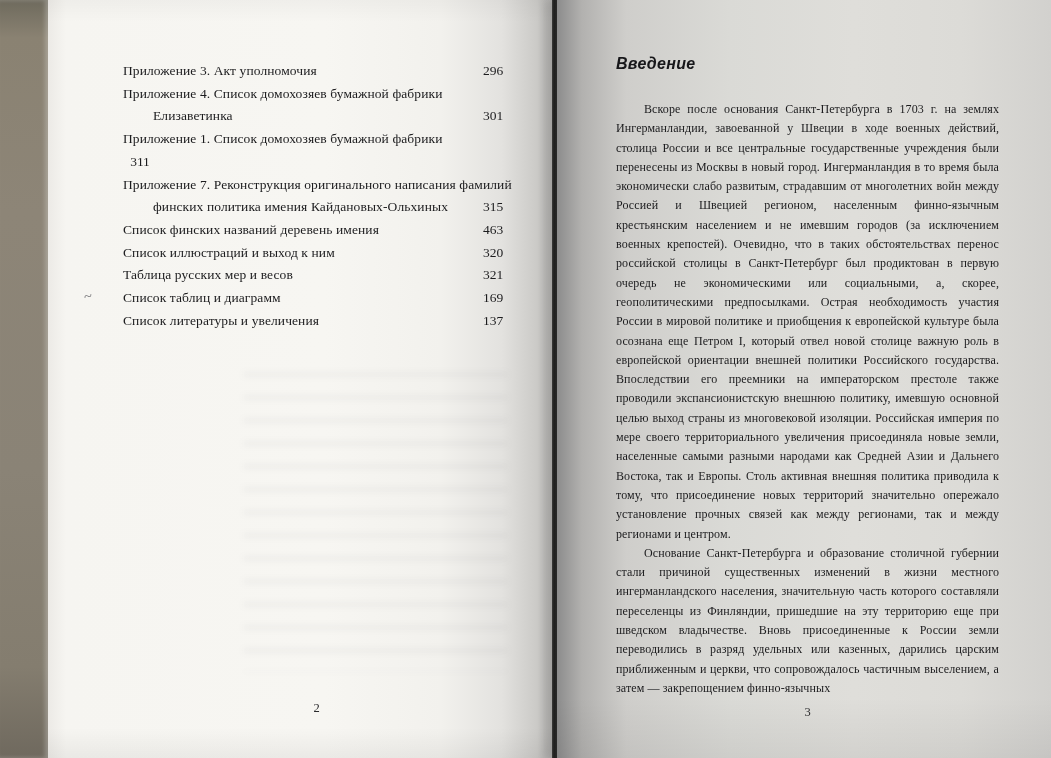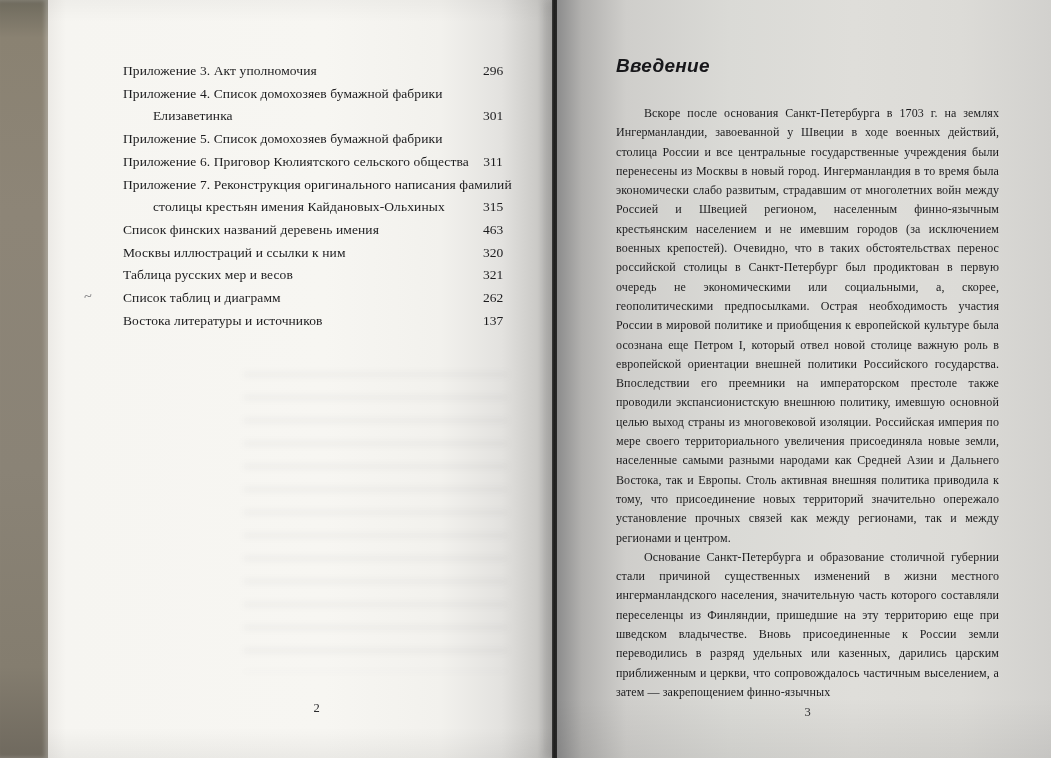--- a/index.html
+++ b/index.html
@@ -63,21 +63,21 @@
     position: absolute; left: 557px; top: 0; width: 494px; height: 758px;
     background:
       linear-gradient(180deg, rgba(0,0,0,0) 92%, rgba(0,0,0,0.06) 100%),
       linear-gradient(90deg, #8c8c8c 0%, #b2b1af 5%, #cfcecb 14%, #dadad6 35%,
                 #dfdeda 60%, #dcdbd7 82%, #d2d1ce 100%);
   }
   .right-body { position: absolute; left: 59px; right: 52px; top: 55px; }
   .chapter-heading {
     font-family: "Liberation Sans", sans-serif;
     font-style: italic; font-weight: bold;
-    font-size: 19px; letter-spacing: 0.3px;
+    font-size: 16px; letter-spacing: 0.3px;
     color: #17171a; margin-bottom: 27px;
   }
   .body-para {
     font-size: 12px; line-height: 19.3px;
     text-align: justify; text-indent: 28px;
     color: #1b1b1d; letter-spacing: 0.1px;
   }
   .folio-right {
     position: absolute; bottom: 38px; left: 59px; right: 52px;
     text-align: center; font-size: 12.5px; color: #2a2a2c;
@@ -101,53 +101,52 @@
       </div>
       <div class="toc-row">
         <span class="toc-text">Приложение 4. Список домохозяев бумажной фабрики</span>
         <span class="toc-page"></span>
       </div>
       <div class="toc-row indent">
         <span class="toc-text">Елизаветинка</span>
         <span class="toc-page">301</span>
       </div>
       <div class="toc-row">
-        <span class="toc-text">Приложение 5. Список домохозяев бумажной фабрики</span>
+        <span class="toc-text">Приложение 1. Список домохозяев бумажной фабрики</span>
         <span class="toc-page"></span>
       </div>
       <div class="toc-row">
-        <span class="toc-text">Приложение 6. Приговор Кюлиятского сельского общества</span>
         <span class="toc-page">311</span>
       </div>
       <div class="toc-row">
         <span class="toc-text">Приложение 7. Реконструкция оригинального написания фамилий</span>
         <span class="toc-page"></span>
       </div>
       <div class="toc-row indent">
-        <span class="toc-text">столицы крестьян имения Кайдановых-Ольхиных</span>
+        <span class="toc-text">финских политика имения Кайдановых-Ольхиных</span>
         <span class="toc-page">315</span>
       </div>
       <div class="toc-row">
         <span class="toc-text">Список финских названий деревень имения</span>
         <span class="toc-page">463</span>
       </div>
       <div class="toc-row">
-        <span class="toc-text">Москвы иллюстраций и ссылки к ним</span>
+        <span class="toc-text">Список иллюстраций и выход к ним</span>
         <span class="toc-page">320</span>
       </div>
       <div class="toc-row">
         <span class="toc-text">Таблица русских мер и весов</span>
         <span class="toc-page">321</span>
       </div>
       <div class="toc-row">
         <span class="toc-text">Список таблиц и диаграмм</span>
-        <span class="toc-page">262</span>
+        <span class="toc-page">169</span>
       </div>
       <div class="toc-row">
-        <span class="toc-text">Востока литературы и источников</span>
+        <span class="toc-text">Список литературы и увеличения</span>
         <span class="toc-page">137</span>
       </div>
     </div>
 
     <div class="folio">2</div>
   </div>
 
   <div class="gutter"></div>
 
   <div class="right-page">

